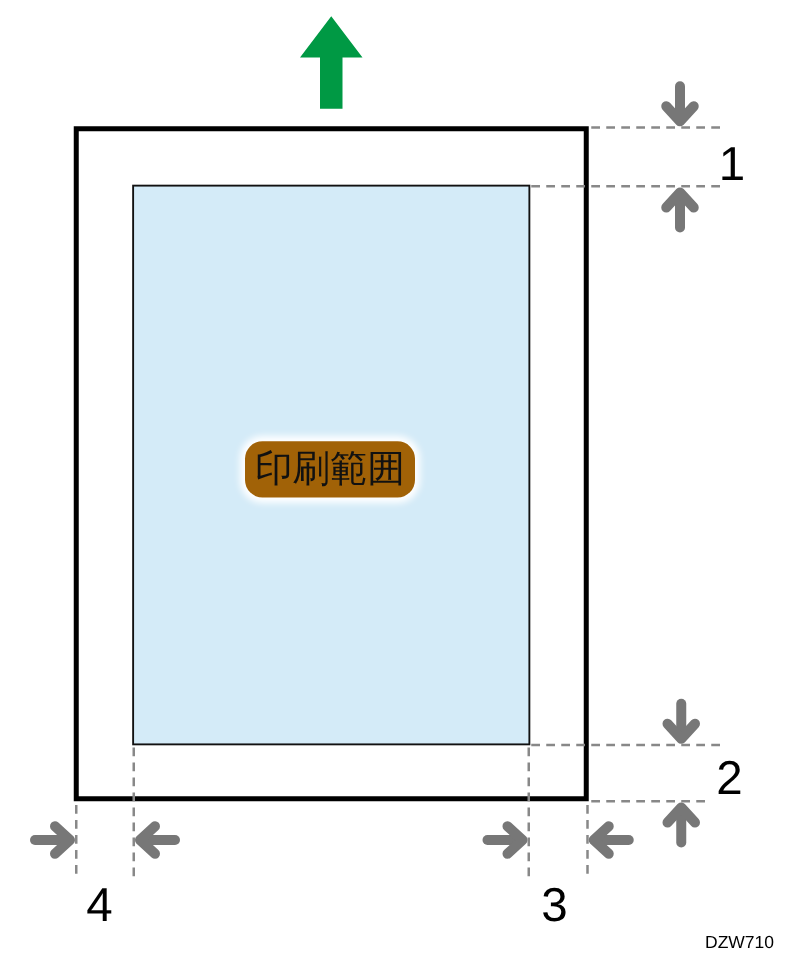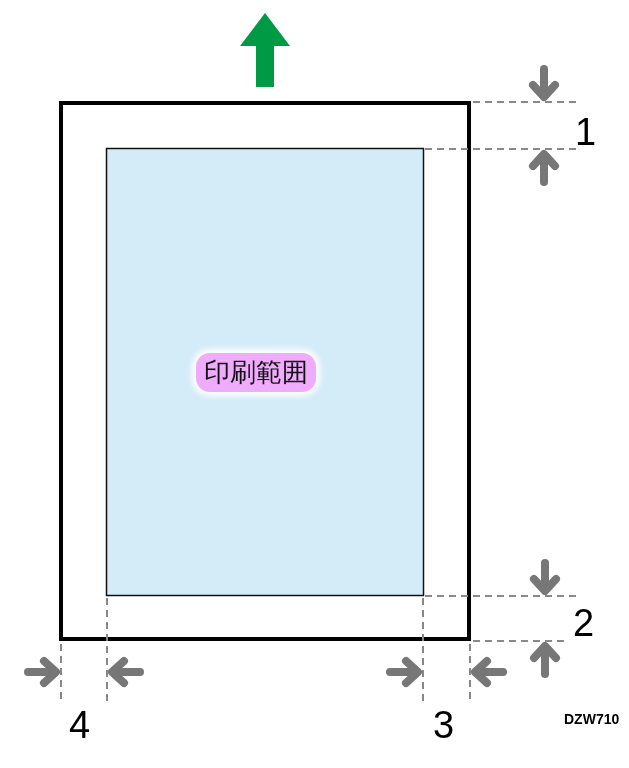--- a/index.html
+++ b/index.html
@@ -1,20 +1,20 @@
 <!DOCTYPE html>
 <html><head>
 <meta charset="utf-8">
 <style>
   html, body { margin:0; padding:0; background:#ffffff; }
   body { width:629px; height:768px; position:relative; overflow:hidden; font-family:"Liberation Sans", sans-serif; }
   svg { position:absolute; left:0; top:0; }
   .lbl { position:absolute; font-family:"Liberation Sans", sans-serif; color:#000; font-size:38px; line-height:1; }
   .code { position:absolute; font-family:"Liberation Sans", sans-serif; font-size:14px; color:#000; }
-  .area-label { position:absolute; font-family:"DejaVu Sans", sans-serif; font-size:26px; color:#111; background:#f0abfc; border-radius:14px; padding:2px 8px; box-shadow:0 0 6px 4px #ffffff; }
+  .area-label { position:absolute; font-family:"DejaVu Sans", sans-serif; font-size:30px; color:#111; background:#a16207; border-radius:14px; padding:2px 8px; box-shadow:0 0 6px 4px #ffffff; }
 </style>
 </head>
 <body>
 
 <svg width="629" height="768" viewBox="0 0 629 768">
   <defs>
     <g id="garrow">
 
       <line x1="0" y1="-30" x2="0" y2="-6" stroke="#777" stroke-width="8" stroke-linecap="round"></line>
       <polyline points="-11,-14 0,-2 11,-14" fill="none" stroke="#777" stroke-width="8" stroke-linecap="round" stroke-linejoin="round"></polyline>
@@ -69,13 +69,13 @@
   </g>
 </svg>
 
 <div class="area-label" style="left:196px; top:353px;">印刷範囲</div>
 
 <div class="lbl" style="left:575px; top:113px;">1</div>
 <div class="lbl" style="left:573px; top:604px;">2</div>
 <div class="lbl" style="left:433px; top:706px;">3</div>
 <div class="lbl" style="left:69px; top:706px;">4</div>
 
-<div class="code" style="left:564px; top:711px;font-weight:bold;">DZW710</div>
+<div class="code" style="left:564px; top:745px;">DZW710</div>
 
 </body></html>

